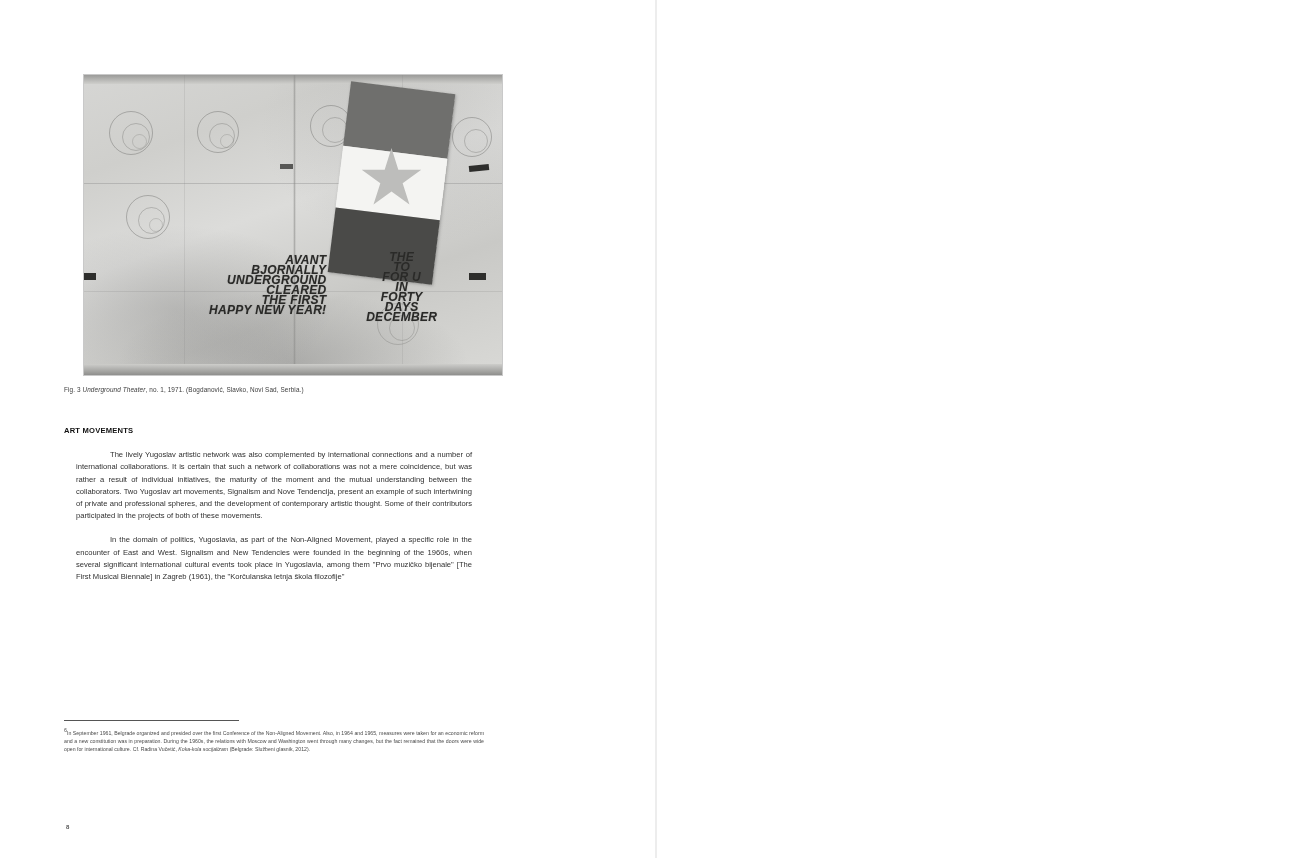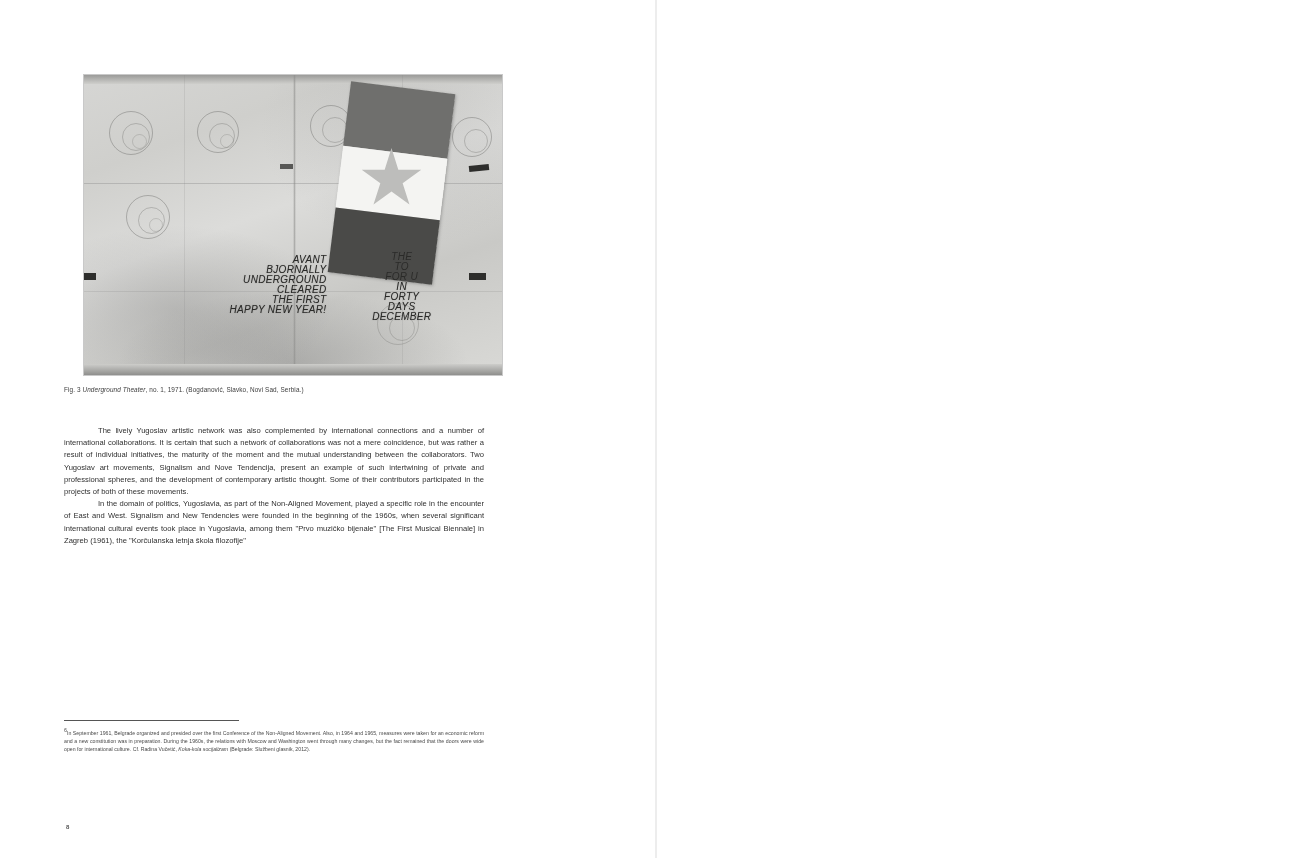--- a/index.html
+++ b/index.html
@@ -74,39 +74,39 @@
   .star{
     position:absolute;left:50%;top:48%;width:62px;height:62px;
     transform:translate(-50%,-50%) rotate(-7deg);
     background:#bdbdbb;
     clip-path:polygon(50% 0%,61% 35%,98% 35%,68% 57%,79% 91%,50% 70%,21% 91%,32% 57%,2% 35%,39% 35%);
     filter:drop-shadow(1px 1px 1px rgba(40,40,40,.5));
   }
   .ptext{
     position:absolute;
     font-family:"Liberation Sans", sans-serif;
-    font-weight:normal;font-style:italic;
+    font-weight:bold;font-style:italic;
     color:#2a2a28;
-    font-size:10px;line-height:10px;
+    font-size:12px;line-height:10px;
     letter-spacing:.3px;
     text-shadow:0 0 1px rgba(80,80,80,.5);
   }
   .ptext.left{left:26%;top:60%;text-align:right;width:32%;}
   .ptext.right{left:62%;top:59%;text-align:center;width:28%;}
 
   .blackmark{position:absolute;background:#2e2e2c;}
 
   
   .col{position:absolute;width:420px;font-size:7.6px;line-height:12.2px;color:#2f2f2f;text-align:justify;}
   .colL{left:64px;top:425px;}
   .sec-head{
     font-weight:bold;font-size:7.6px;letter-spacing:.2px;
     color:#111;margin:0 0 6px 0;
   }
-  .para{margin:0;text-indent:34px;}
+  .para{margin:12px;text-indent:34px;}
   .para + .para{margin-top:0;}
   sup{font-size:5.4px;vertical-align:super;}
 
   
   .fn{
     position:absolute;width:420px;
     font-size:5.2px;line-height:8.1px;color:#4a4a4a;text-align:justify;
   }
   .fnL{left:64px;top:720px;}
   .fn .rule{height:1px;background:#555;width:175px;margin-bottom:5px;}
@@ -175,20 +175,21 @@
         </div>
       </div>
     </div>
 
     <div class="caption cap3">
       <span>Fig. 3</span>
       <i>Underground Theater</i><span>, no. 1, 1971. (Bogdanović, Slavko, Novi Sad, Serbia.)</span>
     </div>
 
     <div class="col colL">
+      <div class="sec-head">ART MOVEMENTS</div>
       <p class="para">The lively Yugoslav artistic network was also complemented by international connections and a number of international collaborations. It is certain that such a network of collaborations was not a mere coincidence, but was rather a result of individual initiatives, the maturity of the moment and the mutual understanding between the collaborators. Two Yugoslav art movements, Signalism and Nove Tendencija, present an example of such intertwining of private and professional spheres, and the development of contemporary artistic thought. Some of their contributors participated in the projects of both of these movements.</p>
       <p class="para"><span>In the domain of politics, Yugoslavia, as part of the Non-Aligned Movement, played a specific role in the encounter of East and West. Signalism and New Tendencies were founded in the beginning of the 1960s, when several significant international cultural events took place in Yugoslavia, among them "Prvo muzičko bijenale" [The First Musical Biennale] in Zagreb (1961), the "Korčulanska letnja škola filozofije"</span></p>
     </div>
 
     <div class="fn fnL">
       <div class="rule"></div>
       <p>
         <sup>6</sup><span>In September 1961, Belgrade organized and presided over the first Conference of the Non-Aligned Movement. Also, in 1964 and 1965, measures were taken for an economic reform and a new constitution was in preparation. During the 1960s, the relations with Moscow and Washington went through many changes, but the fact remained that the doors were wide open for international culture. Cf. Radina Vučetić, </span><i>Koka-kola socijalizam</i><span> (Belgrade: Službeni glasnik, 2012).</span>
       </p>
     </div>

